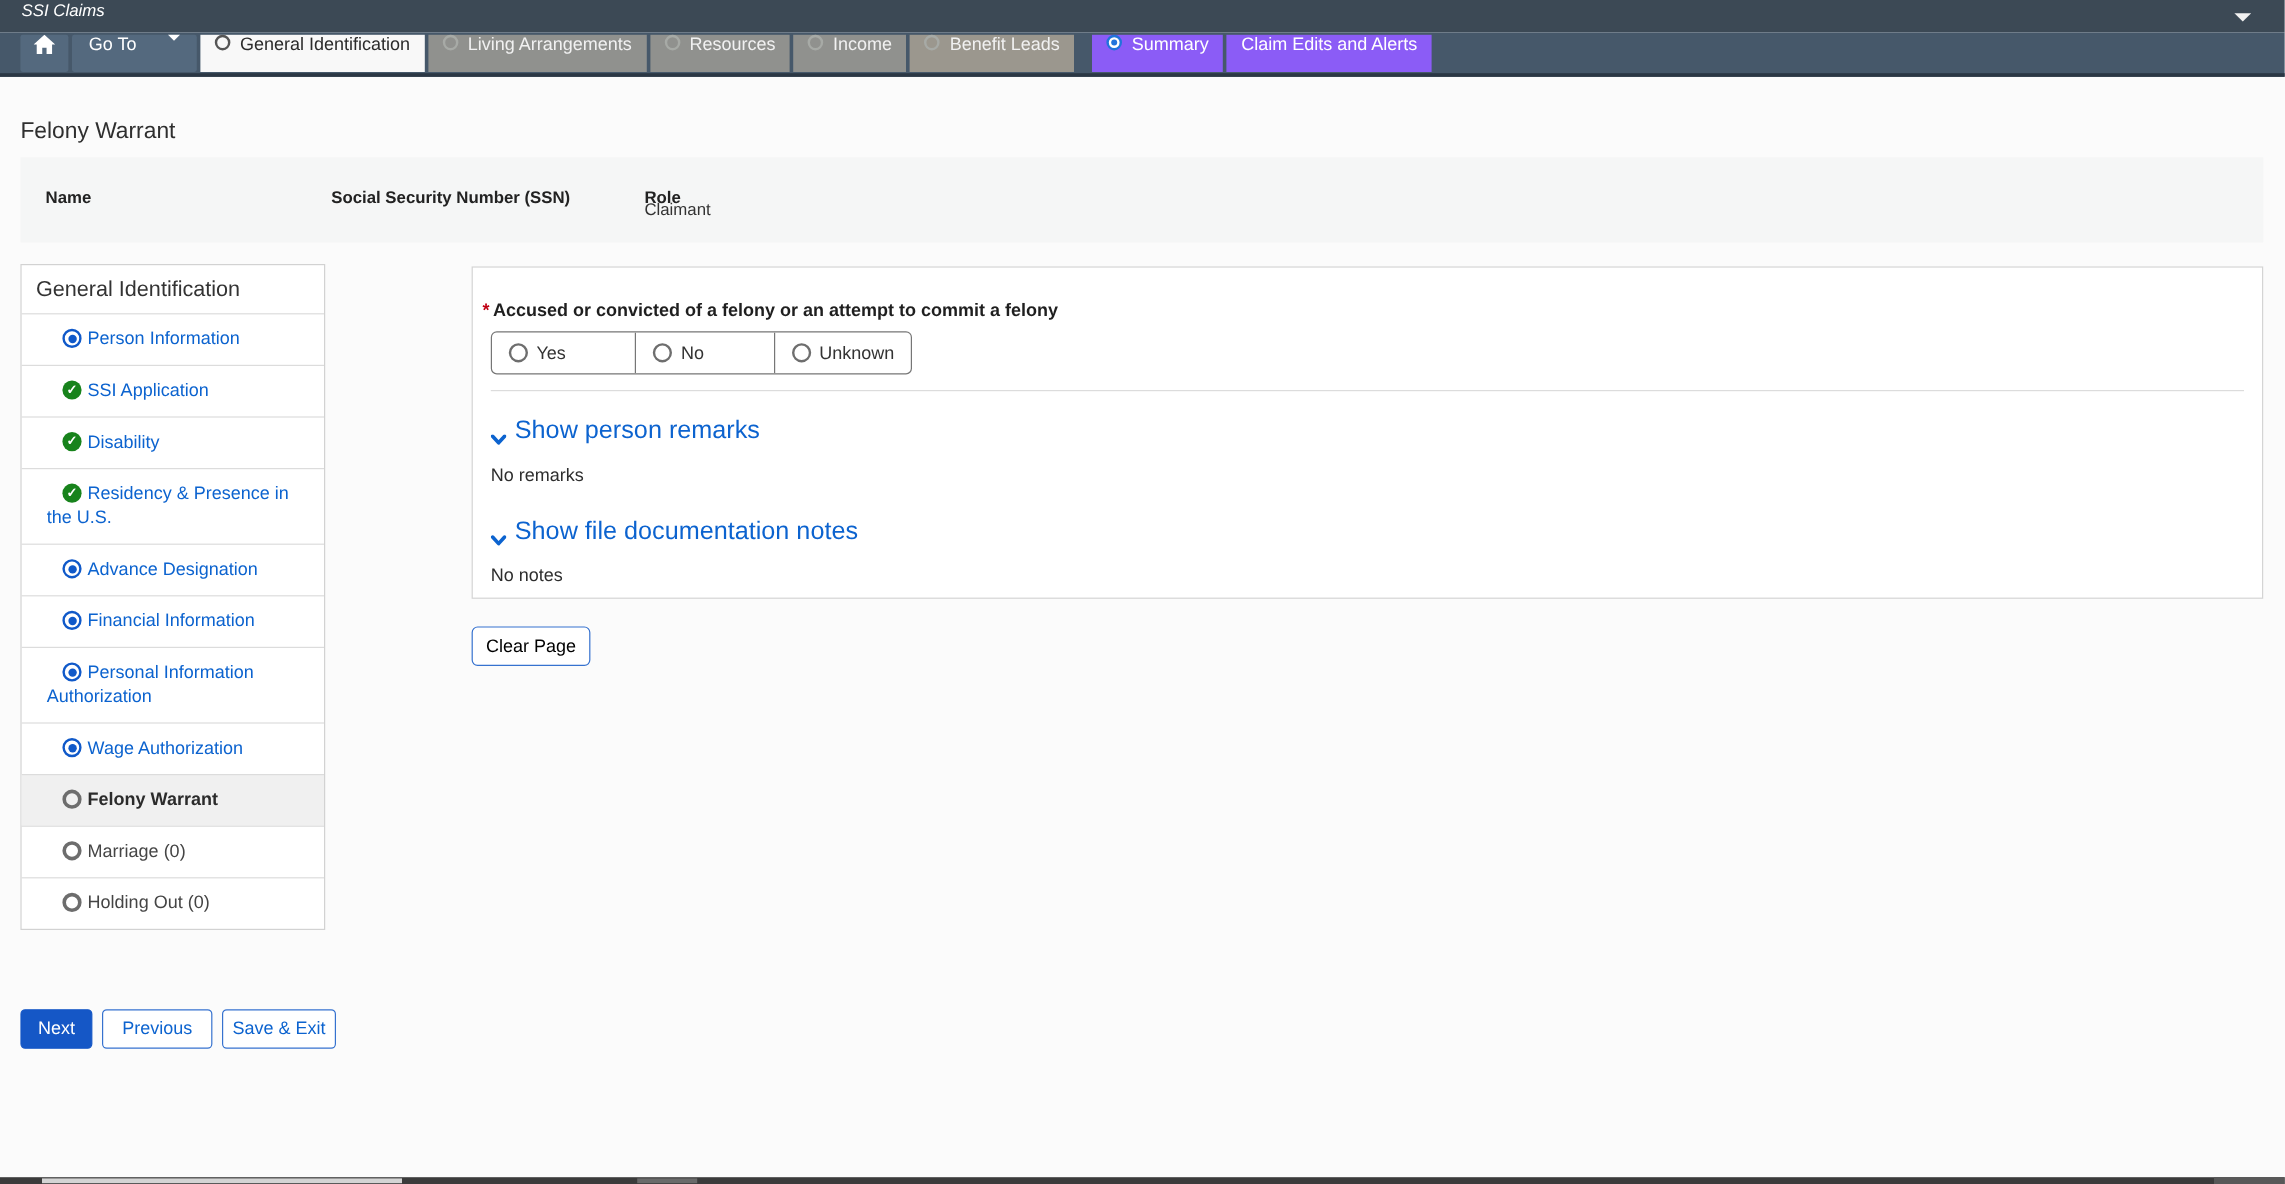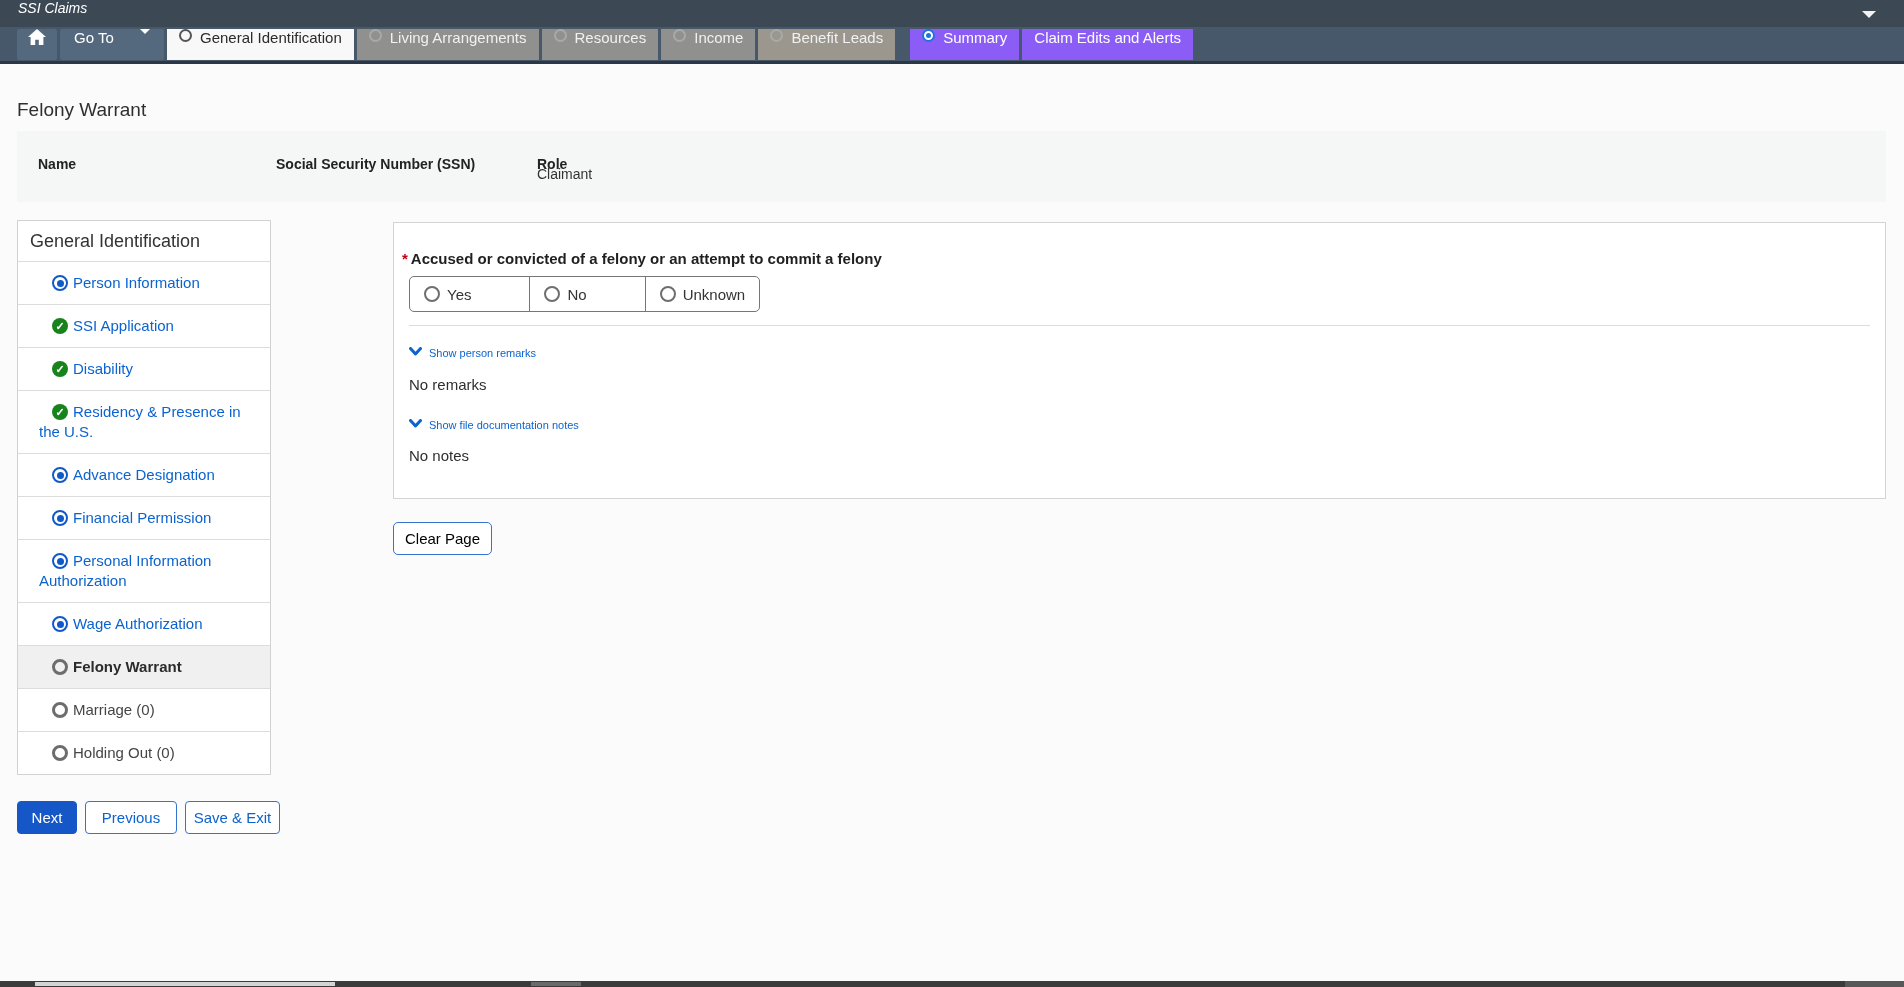--- a/index.html
+++ b/index.html
@@ -50,39 +50,39 @@
   .side-item.current .label { color:#2b2b2b; font-weight:bold; }
   .side-item.plain .label { color:#454545; }
   .st-icon { display:inline-block; width:16px; height:16px; border-radius:50%; margin:0 5px 0 13px; vertical-align:-3px; position:relative; }
   .st-icon.complete { background:#18831c; }
   .st-icon.complete::after { content:"✓"; position:absolute; left:0; top:0; width:16px; height:16px; color:#fff; font-size:11px; font-weight:bold; text-align:center; line-height:16px; }
   .st-icon.in-progress { border:2px solid #1059c9; background:#fff; }
   .st-icon.in-progress::after { content:""; position:absolute; left:2.5px; top:2.5px; width:7px; height:7px; border-radius:50%; background:#1059c9; }
   .st-icon.current-ring, .st-icon.not-started { border:3px solid #6d6d6d; background:transparent; }
 
   .action-row { position:absolute; left:17px; top:801px; display:flex; gap:8px; }
-  .btn { height:33px; font-size:15px; border-radius:4px; display:flex; align-items:center; justify-content:center; cursor:pointer; font-family:"Liberation Sans", sans-serif; }
+  .btn { height:33px; font-size:15px; border-radius:4px; display:flex; align-items:center; justify-content:center; cursor:pointer; font-family:"Liberation Sans", sans-serif;margin-top:40px; }
   .btn-primary { width:60px; background:#1557c6; border:1px solid #1557c6; color:#fff; }
   .btn-outline { background:#fff; border:1px solid #3672cf; color:#0c63cf; }
   .btn-prev { width:92px; } .btn-save { width:95px; }
 
   
   .main-panel { position:absolute; left:393px; top:222px; width:1493px; height:277px; background:#fff; border:1px solid #d4d4d4; padding:14px 15px; }
   .req-note { margin-left:10px; font-size:14px; color:#333; }
   .asterisk { color:#c00013; font-weight:bold; }
   .req-note .asterisk { margin-right:7px; }
   .question { margin-top:13px; margin-left:-7px; font-size:15px; font-weight:bold; color:#1f1f1f; }
   .question .asterisk { margin-right:3px; }
   .radio-group { margin-top:9px; display:inline-flex; border:1px solid #767676; border-radius:5px; overflow:hidden; height:36px; background:#fff;gap:44px; }
   .radio-seg { display:flex; align-items:center; padding:0 14px; cursor:pointer; }
   .radio-seg + .radio-seg { border-left:1px solid #767676; }
   .radio-circle { width:16px; height:16px; border-radius:50%; border:2px solid #6e6e6e; background:#fff; flex:0 0 auto; }
   .radio-seg .opt-label { font-size:15px; color:#333; margin-left:7px; }
   .divider { margin-top:13px; height:1px; background:#dcdcdc; width:1461px; }
-  .show-link { display:flex; align-items:flex-start; font-size:11px; color:#0c63cf; cursor:pointer; width:max-content; }
+  .show-link { display:flex; align-items:flex-end; font-size:21px; color:#0c63cf; cursor:pointer; width:max-content; }
   .show-remarks { margin-top:21px; } .show-notes { margin-top:26px; }
   .chev { margin-right:7px; }
   .muted-line { margin-top:16px; font-size:15px; color:#2e2e2e; }
 
   .clear-btn { position:absolute; left:393px; top:522px; width:99px; height:33px; background:#fff; border:1px solid #3672cf;
     border-radius:5px; color:#000000; font-size:15px; display:flex; align-items:center; justify-content:center; cursor:pointer; }
 
   
   .bottom-scroll { position:absolute; left:0; bottom:0; width:1904px; height:6px; background:#3b3b3b; }
   .scroll-thumb { position:absolute; left:35px; top:1px; width:300px; height:4px; background:#d4d4d4; }
@@ -150,21 +150,21 @@
 </div>
 
 <div class="sidebar">
   <div class="sidebar-header">General Identification</div>
   <ul class="sidebar-list" id="sidebar-list">
       <li class="side-item"><span class="st-icon in-progress"></span><span class="label">Person Information</span></li>
       <li class="side-item"><span class="st-icon complete"></span><span class="label">SSI Application</span></li>
       <li class="side-item"><span class="st-icon complete"></span><span class="label">Disability</span></li>
       <li class="side-item"><span class="st-icon complete"></span><span class="label">Residency &amp; Presence in the U.S.</span></li>
       <li class="side-item"><span class="st-icon in-progress"></span><span class="label">Advance Designation</span></li>
-      <li class="side-item"><span class="st-icon in-progress"></span><span class="label">Financial Permission</span></li>
+      <li class="side-item"><span class="st-icon in-progress"></span><span class="label">Financial Information</span></li>
       <li class="side-item"><span class="st-icon in-progress"></span><span class="label">Personal Information Authorization</span></li>
       <li class="side-item"><span class="st-icon in-progress"></span><span class="label">Wage Authorization</span></li>
       <li class="side-item current"><span class="st-icon current-ring"></span><span class="label">Felony Warrant</span></li>
       <li class="side-item plain"><span class="st-icon not-started"></span><span class="label">Marriage (0)</span></li>
       <li class="side-item plain"><span class="st-icon not-started"></span><span class="label">Holding Out (0)</span></li>
     </ul>
 </div>
 
 <div class="action-row">
   <div class="btn btn-primary">Next</div>

